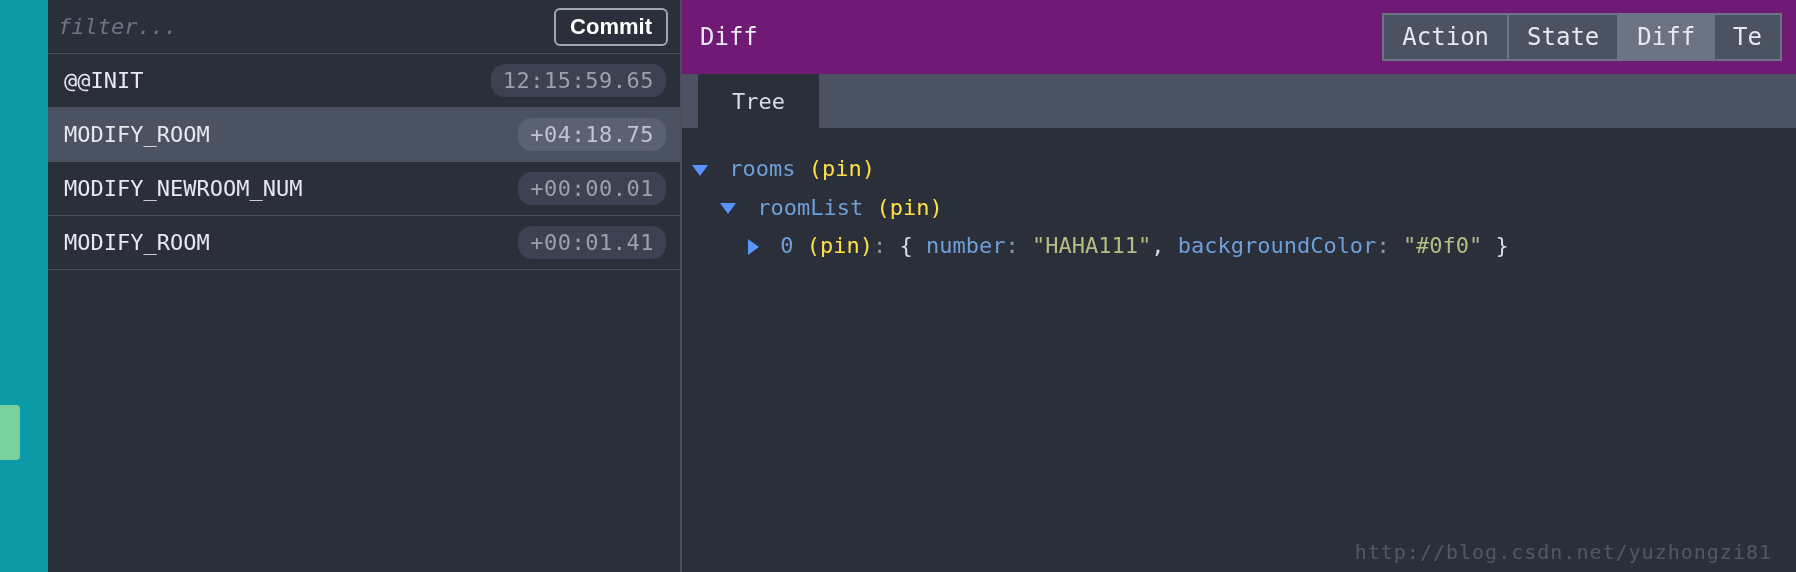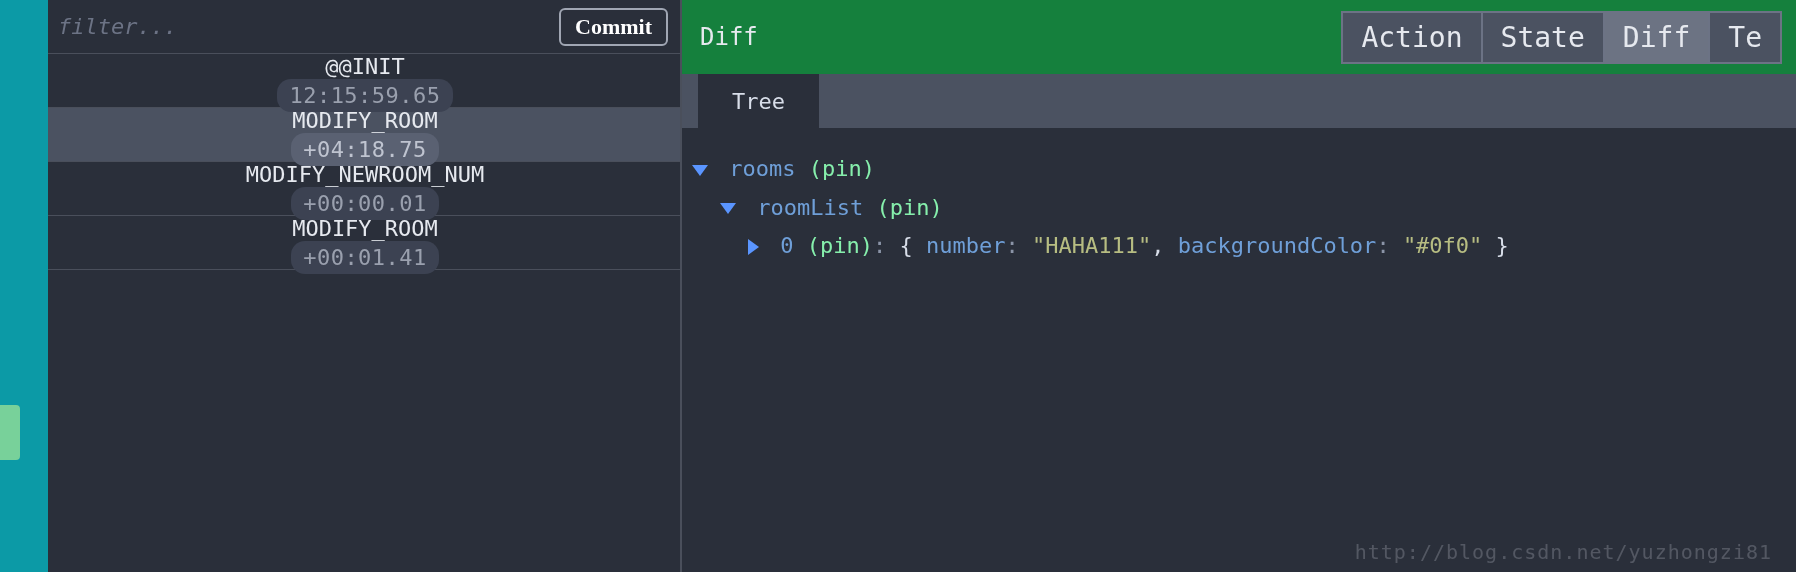--- a/index.html
+++ b/index.html
@@ -64,40 +64,39 @@
     color: #6c7385;
     font-style: italic;
   }
   .commit-btn {
     margin: 8px 12px 8px 0;
     padding: 4px 14px;
     background: #2a2f3a;
     border: 2px solid #a0a6b3;
     border-radius: 6px;
     color: #ffffff;
-    font-family: Liberation Serif, serif;
+    font-family: Liberation Sans, sans-serif;
     font-size: 22px;
     font-weight: 700;
     cursor: pointer;
   }
 
   .action-list {
     flex: 1;
     overflow: auto;
   }
   .action-row {
     display: flex;
     align-items: center;
     justify-content: space-between;
     height: 54px;
     padding: 0 14px 0 16px;
     border-bottom: 1px solid #4a4f5b;
     color: #e6e9ef;
     cursor: pointer;
-    flex-direction: column;
   }
   .action-row.selected {
     background: #4b5261;
   }
   .action-time {
     background: #3c4252;
     color: #9aa0ae;
     border-radius: 14px;
     padding: 4px 12px;
     font-size: 22px;
@@ -111,41 +110,41 @@
   
   .right-panel {
     flex: 1;
     background: #2a2f3a;
     display: flex;
     flex-direction: column;
     position: relative;
   }
   .right-header {
     height: 74px;
-    background: #15803d;
+    background: #701a75;
     display: flex;
     align-items: center;
     padding: 0 14px;
   }
   .right-title {
     color: #e6e9ef;
     font-size: 24px;
     padding-left: 4px;
   }
   .view-tabs {
     margin-left: auto;
     display: flex;
     gap: 0;
   }
   .view-tab {
     border: 2px solid #6c7385;
     color: #e6e9ef;
     padding: 8px 18px;
     font-family: inherit;
-    font-size: 28px;
+    font-size: 24px;
     background: #4b5261;
     cursor: pointer;
     margin-left: -2px;
   }
   .view-tab.active {
     background: #6c7383;
   }
 
   .sub-tabs {
     display: flex;
@@ -186,21 +185,21 @@
     border-left: 8px solid transparent;
     border-right: 8px solid transparent;
     border-top: 11px solid #5a95ff;
   }
   .arrow-right {
     border-top: 8px solid transparent;
     border-bottom: 8px solid transparent;
     border-left: 11px solid #5a95ff;
   }
   .key   { color: #6f9fd8; }
-  .pin   { color: #86efac; }
+  .pin   { color: #fde047; }
   .colon { color: #8b94a7; }
   .brace { color: #d8dee9; }
   .prop  { color: #6f9fd8; margin-top: 45px; }
   .str   { color: #b7bd82; }
   .indent1 { padding-left: 28px; }
   .indent2 { padding-left: 56px; }
 
   .watermark {
     position: absolute;
     right: 24px;

